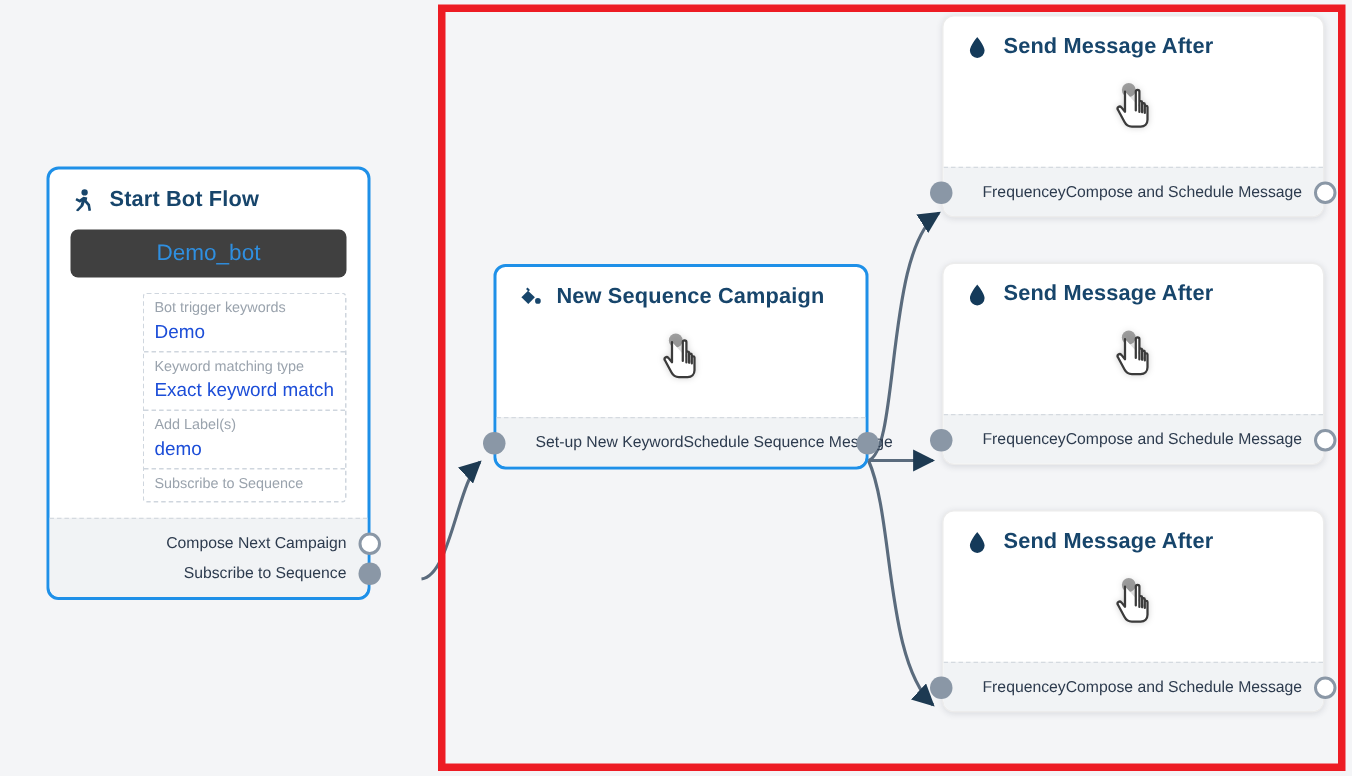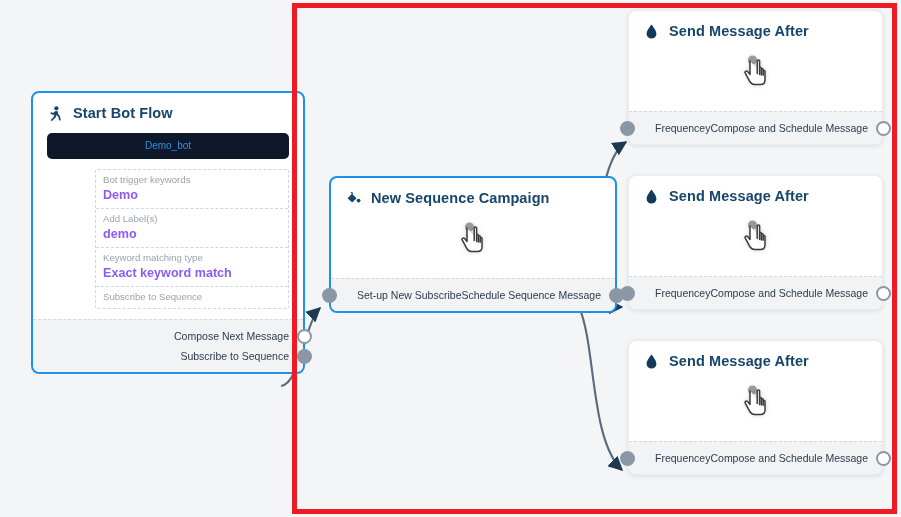--- a/index.html
+++ b/index.html
@@ -24,31 +24,31 @@
     padding:12px 14px 4px 14px;
     font-size:14.5px;font-weight:bold;color:#17456b;letter-spacing:.1px;
   }
   .node-title .ico{display:inline-flex;align-items:center;justify-content:center;width:16px;height:16px;flex:none;}
 
   .node-body{padding:4px 14px 10px 14px;}
 
   
   .bot-chip{
     display:block;width:100%;box-sizing:border-box;
-    background:#0f172a;border-radius:5px;
-    text-align:center;color:#2f8fe0;font-size:10px;
+    background:#404040;border-radius:5px;
+    text-align:center;color:#2f8fe0;font-size:15px;
     padding:7px 0 8px 0;margin:4px 0 10px 0;
   }
 
   
   .fields{border:1px dashed #cfd6de;border-radius:3px;margin-left:48px;}
   .field{border-bottom:1px dashed #cfd6de;padding:3px 7px 4px 7px;}
   .field:last-child{border-bottom:none;}
   .field .lbl{font-size:9.6px;color:#9aa3ad;line-height:14px;}
-  .field .val{font-size:12.6px;color:#8b5cf6;line-height:17px;font-weight:bold;}
+  .field .val{font-size:12.6px;color:#1d4ed8;line-height:17px;}
 
   
   .node-footer{
     border-top:1px dashed #d5dae0;
     background:#f1f3f5;
     border-radius:0 0 7px 7px;
     padding:6px 0;
     position:relative;
   }
   .port-row{display:flex;align-items:center;justify-content:flex-end;height:20px;padding-right:14px;position:relative;}
@@ -86,67 +86,67 @@
       <path d="M 281 386 C 300 384 305 322 320 308" marker-end="url(#arrow)"></path>
 
       <path d="M 579 307 C 600 300 590 165 626 142" marker-end="url(#arrow)"></path>
 
       <path d="M 579 307 L 622 307" marker-end="url(#arrow)"></path>
 
       <path d="M 579 307 C 596 345 590 440 622 470" marker-end="url(#arrow)"></path>
     </g>
   </svg>
 
-  <div class="node selected" style="left:31px;top:91px;width:274px;">
+  <div class="node selected" style="left:31px;top:111px;width:216px;">
 
     <div class="node-title">
       <span class="ico">
         <svg width="14" height="15" viewBox="0 0 14 15">
           <circle cx="8.4" cy="2.3" r="2.1" fill="#17456b"></circle>
           <path d="M7.6 5.1 L5.0 7.0 L3.1 6.0 L2.3 7.5 L5.3 9.1 L6.4 8.3 L5.6 11.0 L2.6 14.2 L4.0 15 L7.6 11.4 L8.4 8.9 L10.4 11.1 L11.0 14.6 L12.7 14.3 L12.0 10.2 L9.8 7.6 L10.2 5.6 Z" fill="#17456b"></path>
         </svg>
       </span>
       <span>Start Bot Flow</span>
     </div>
 
     <div class="node-body">
       <div class="bot-chip">Demo_bot</div>
 
       <div class="fields">
         <div class="field">
           <div class="lbl">Bot trigger keywords</div>
           <div class="val">Demo</div>
         </div>
         <div class="field">
+          <div class="lbl">Keyword matching type</div>
+          <div class="val">Exact keyword match</div>
+        </div>
+        <div class="field">
           <div class="lbl">Add Label(s)</div>
           <div class="val">demo</div>
         </div>
         <div class="field">
-          <div class="lbl">Keyword matching type</div>
-          <div class="val">Exact keyword match</div>
-        </div>
-        <div class="field">
           <div class="lbl">Subscribe to Sequence</div>
         </div>
       </div>
     </div>
 
     <div class="node-footer">
       <div class="port-row">
-        <span class="port-label">Compose Next Message</span>
+        <span class="port-label">Compose Next Campaign</span>
         <span class="knob hollow" style="right:-9px;top:3px;"></span>
       </div>
       <div class="port-row">
         <span class="port-label">Subscribe to Sequence</span>
         <span class="knob filled" style="right:-9px;top:3px;"></span>
       </div>
     </div>
   </div>
 
-  <div class="node selected" style="left:329px;top:176px;width:288px;">
+  <div class="node selected" style="left:329px;top:176px;width:250px;">
 
     <div class="node-title">
       <span class="ico">
         <svg width="15" height="14" viewBox="0 0 15 14">
           <path d="M1.6 7.2 L6.0 2.8 L10.6 7.2 L6.2 11.6 Z" fill="#17456b"></path>
           <circle cx="12.6" cy="9.6" r="1.9" fill="#17456b"></circle>
           <path d="M5.2 1.2 L6.8 2.8" stroke="#17456b" stroke-width="1.4" fill="none"></path>
         </svg>
       </span>
       <span>New Sequence Campaign</span>
@@ -157,21 +157,21 @@
         <svg width="30" height="40" viewBox="0 0 30 40">
           <circle cx="11.5" cy="6" r="4.6" fill="#555" opacity=".55"></circle>
           <path d="M9 7 V20.5 L6.6 17.6 C5.4 16.3 3.3 17.6 4.3 19.2 L8.6 27.2 C9.6 29.2 11.2 30.4 13.6 30.4 H19.4 C22.2 30.4 24 28.6 24 25.9 V17.4 C24 16.3 22.2 16.3 22.2 17.4 V21.3 M22.2 17.4 V15.6 C22.2 14.5 20.4 14.5 20.4 15.6 V20.9 M20.4 15.6 V14.2 C20.4 13.1 18.6 13.1 18.6 14.2 V20.6 M18.6 14.2 V7 C18.6 5.6 16.2 5.6 16.2 7 V19.6" fill="#ffffff" stroke="#3b3b3b" stroke-width="1.5" stroke-linejoin="round" stroke-linecap="round"></path>
         </svg>
       </div>
     </div>
 
     <div class="node-footer">
       <div class="port-row spread">
         <span class="knob filled" style="left:-9px;top:3px;"></span>
-        <span class="port-label">Set-up New Subscribe</span>
+        <span class="port-label">Set-up New Keyword</span>
         <span class="port-label">Schedule Sequence Message</span>
         <span class="knob filled" style="right:-9px;top:3px;"></span>
       </div>
     </div>
   </div>
 
   <div class="node plain" style="left:628px;top:10px;width:255px;">
     <div class="node-title">
       <span class="ico">
         <svg width="11" height="15" viewBox="0 0 11 15">

